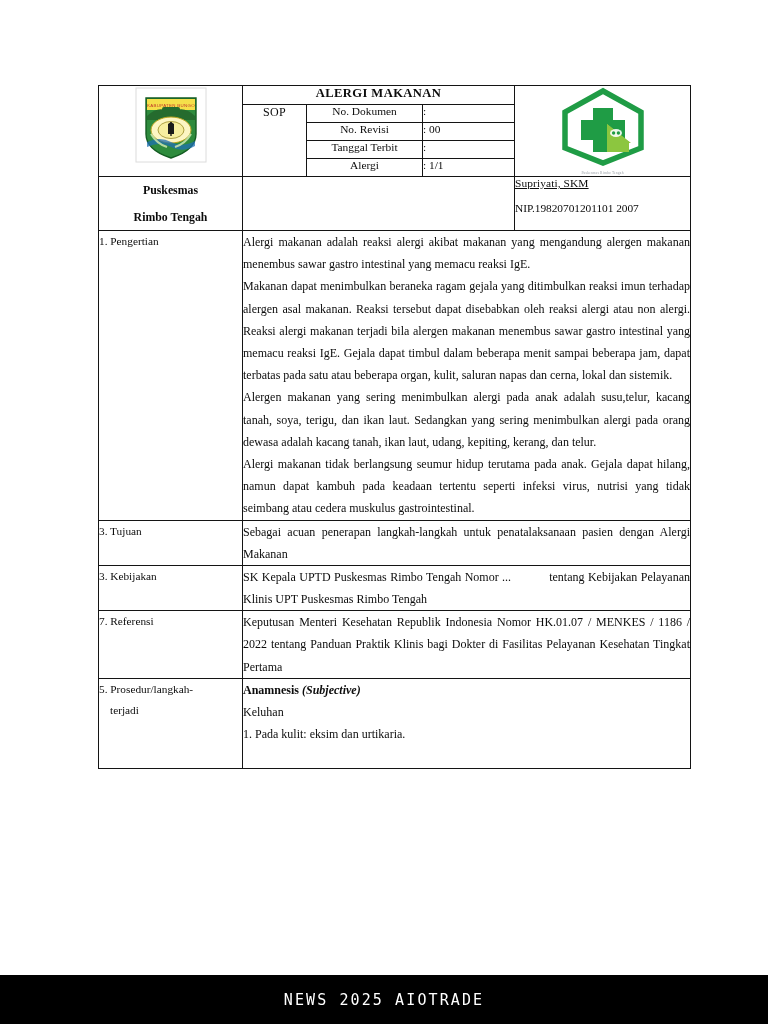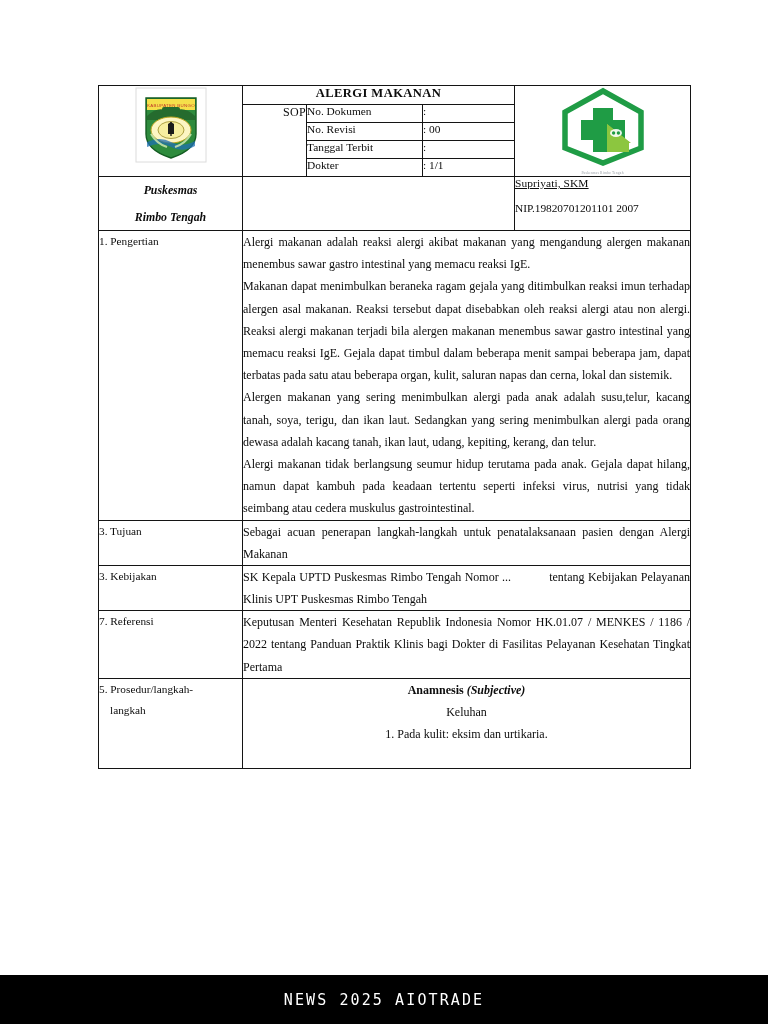--- a/index.html
+++ b/index.html
@@ -51,50 +51,50 @@
   .title-cell {
     text-align: center;
     font-weight: bold;
     font-size: 12.6px;
     letter-spacing: 0.4px;
     padding: 7px 4px 6px 4px;
     height: 18px;
   }
 
   .sop-cell {
-    text-align: right;
+    text-align: center;
     vertical-align: middle;
     font-size: 12px;
     letter-spacing: 0.3px;
   }
 
   .field-cell {
     padding: 5px 4px 5px 8px;
     font-size: 11.4px;
     height: 17px;
+    text-align: center;
   }
   .value-cell {
     padding: 5px 4px 5px 8px;
     font-size: 11.4px;
   }
 
   .logo-cell {
     text-align: center;
     vertical-align: middle;
     padding: 4px;
   }
 
   .ident-cell {
     text-align: center;
     vertical-align: middle;
     font-weight: bold;
     font-size: 11.8px;
     line-height: 2.25;
     padding: 10px 4px;
-    font-style: italic;
   }
   .blank-cell { background: #fff; }
 
   .sign-cell {
     text-align: left;
     vertical-align: middle;
     font-size: 11.4px;
     padding: 10px 6px;
   }
   .sign-name {
@@ -116,21 +116,21 @@
     padding: 6px 9px 7px 9px;
     font-size: 12px;
     line-height: 1.85;
     text-align: justify;
   }
   .section-body p {
     margin: 0;
   }
   .bold { font-weight: bold; }
   .bolditalic { font-weight: bold; font-style: italic; }
-  .plainline { text-align: center; }
+  .plainline { text-align: left; }
 
   
   .crest {
     width: 74px;
     height: 78px;
     display: inline-block;
   }
 
   
   .puskesmas-logo {
@@ -227,21 +227,21 @@
       </tr>
       <tr>
         <td class="field-cell">No. Revisi</td>
         <td class="value-cell">: 00</td>
       </tr>
       <tr>
         <td class="field-cell">Tanggal Terbit</td>
         <td class="value-cell">:</td>
       </tr>
       <tr>
-        <td class="field-cell">Dokter</td>
+        <td class="field-cell">Alergi</td>
         <td class="value-cell">: 1/1</td>
       </tr>
 
       <tr>
         <td class="ident-cell">
           <div>Puskesmas</div>
           <div>Rimbo Tengah</div>
         </td>
         <td colspan="3" class="blank-cell">&nbsp;</td>
         <td class="sign-cell">
@@ -277,21 +277,21 @@
       <tr>
         <td class="section-label">7. Referensi</td>
         <td colspan="4" class="section-body">
           <p>Keputusan Menteri Kesehatan Republik Indonesia Nomor HK.01.07 / MENKES / 1186 / 2022 tentang Panduan Praktik Klinis bagi Dokter di Fasilitas Pelayanan Kesehatan Tingkat Pertama</p>
         </td>
       </tr>
 
       <tr>
         <td class="section-label">
           <span>5. Prosedur/langkah-</span>
-          <span class="indent">langkah</span>
+          <span class="indent">terjadi</span>
         </td>
         <td colspan="4" class="section-body">
           <p class="plainline">
             <span class="bold">Anamnesis</span>
             <span class="bolditalic">(Subjective)</span>
           </p>
           <p class="plainline">Keluhan</p>
           <p class="plainline">1. Pada kulit: eksim dan urtikaria.</p>
           <p class="plainline">&nbsp;</p>
         </td>

